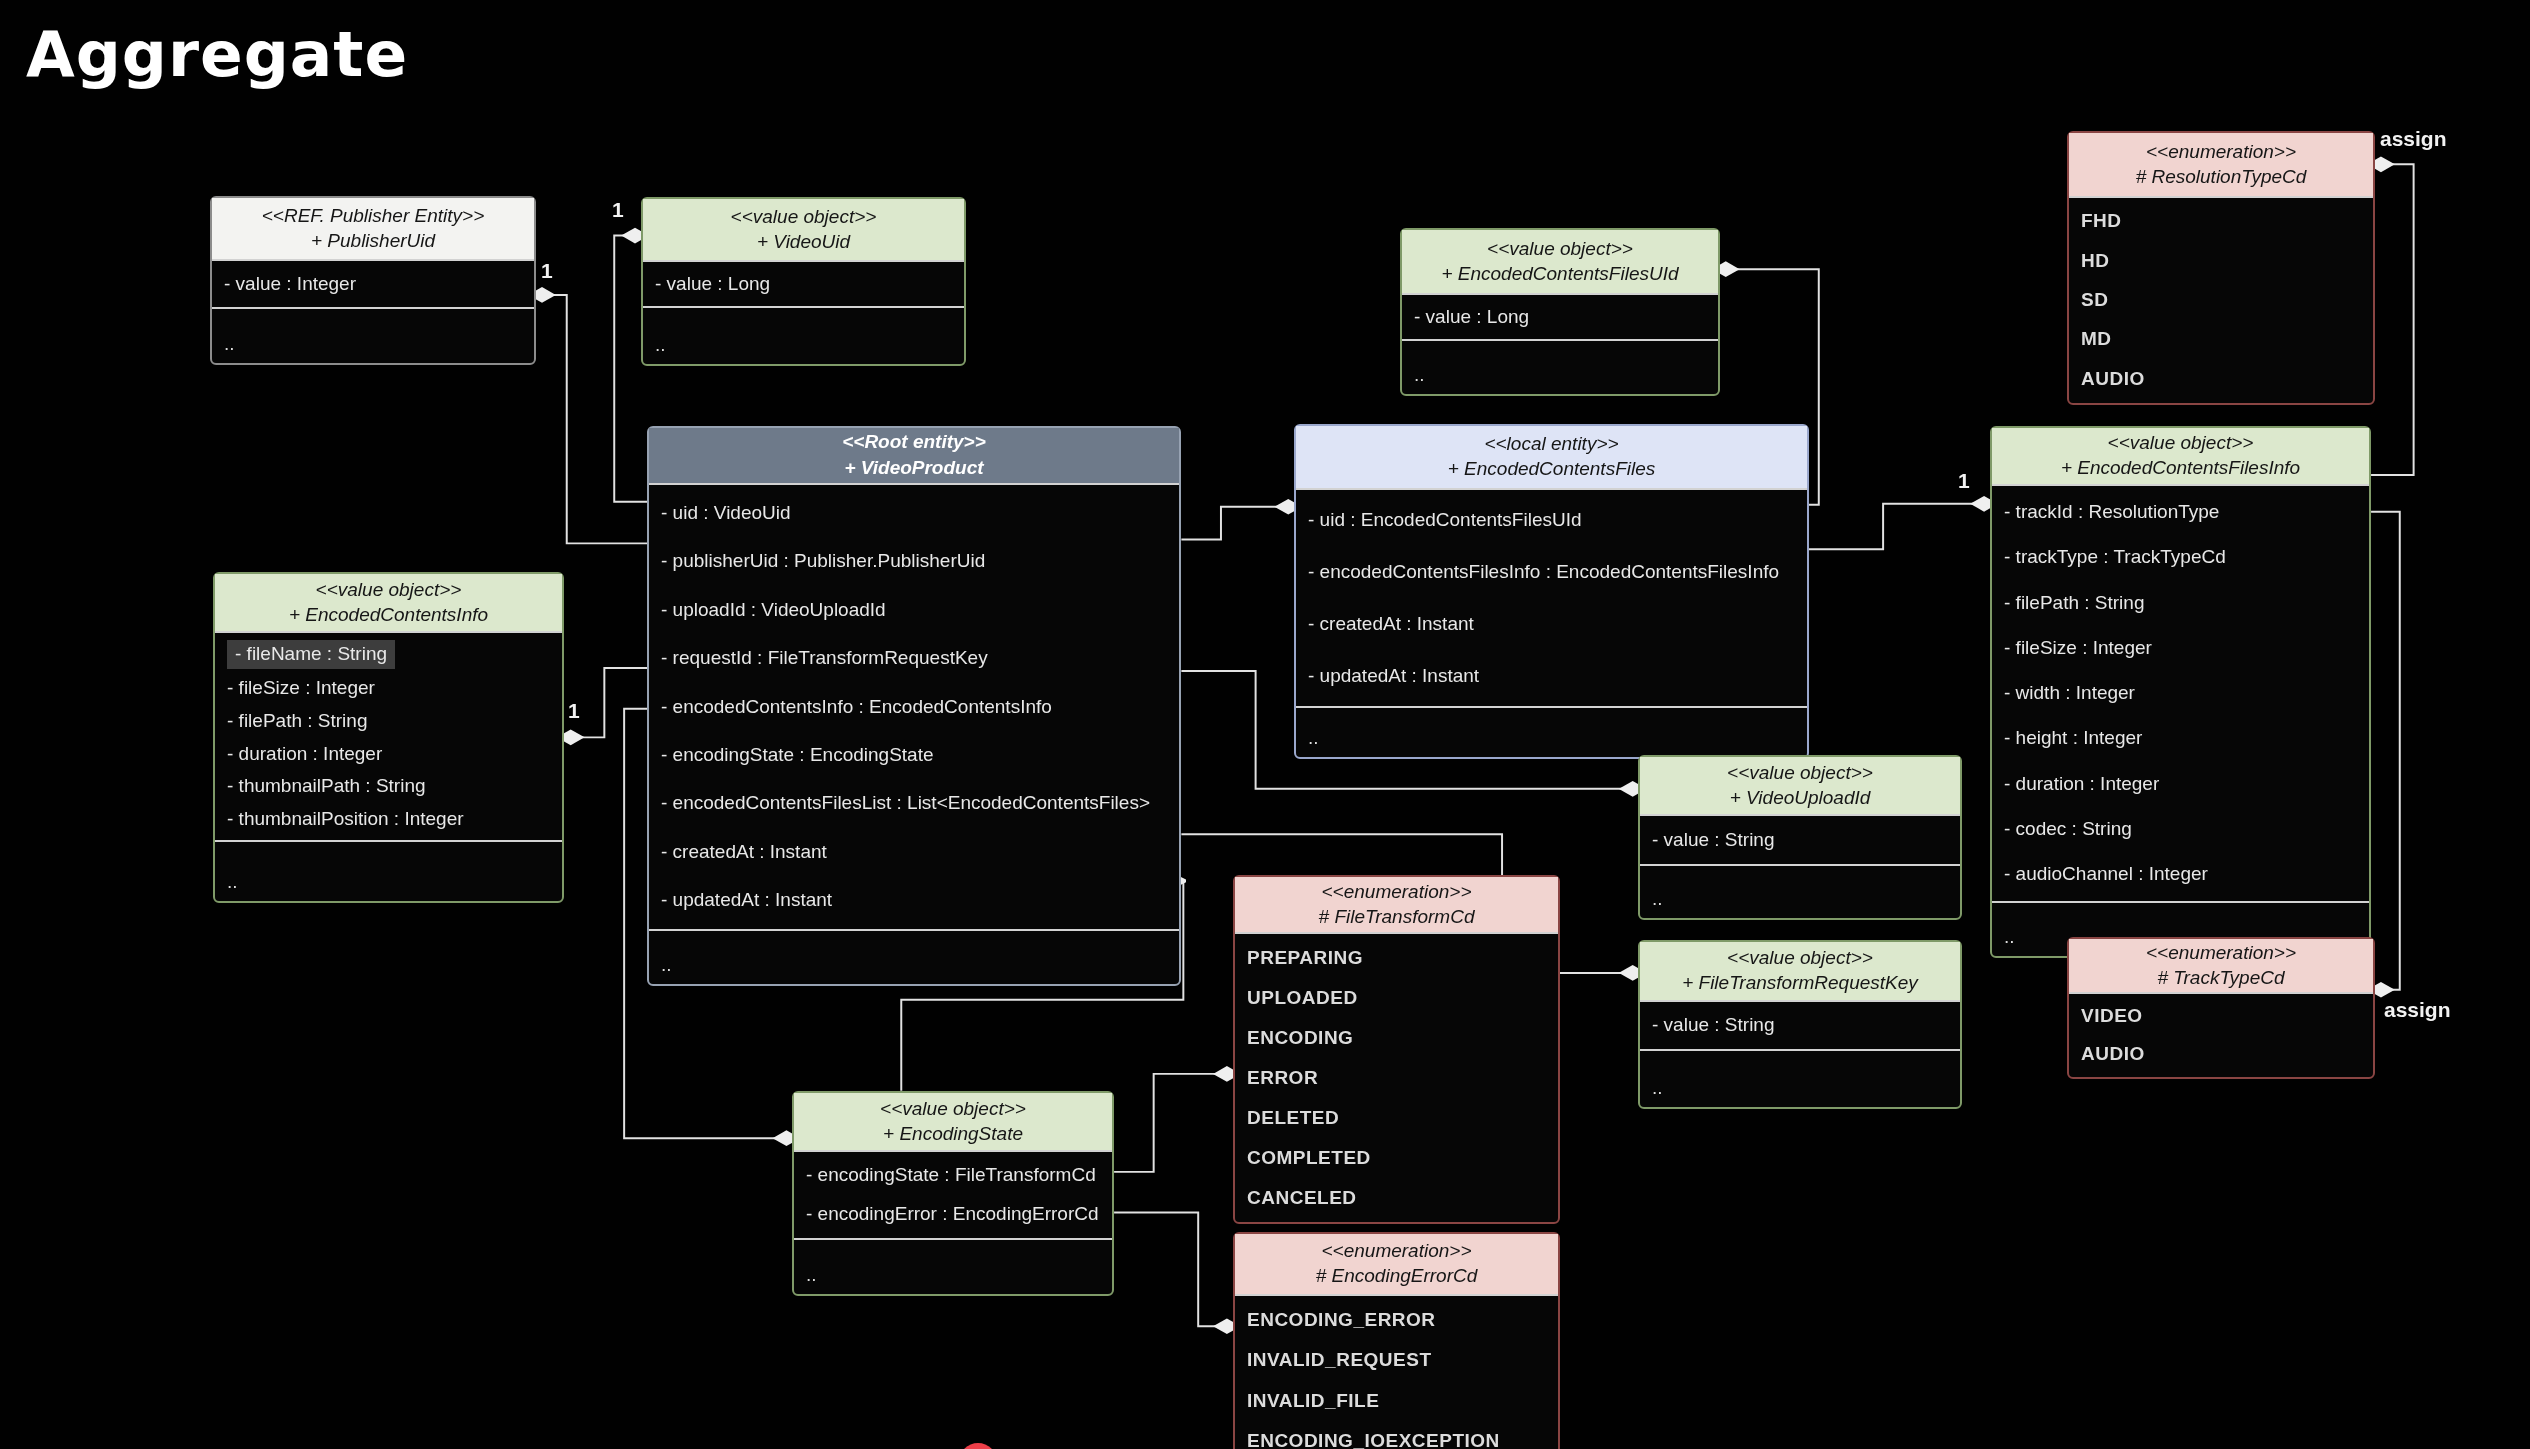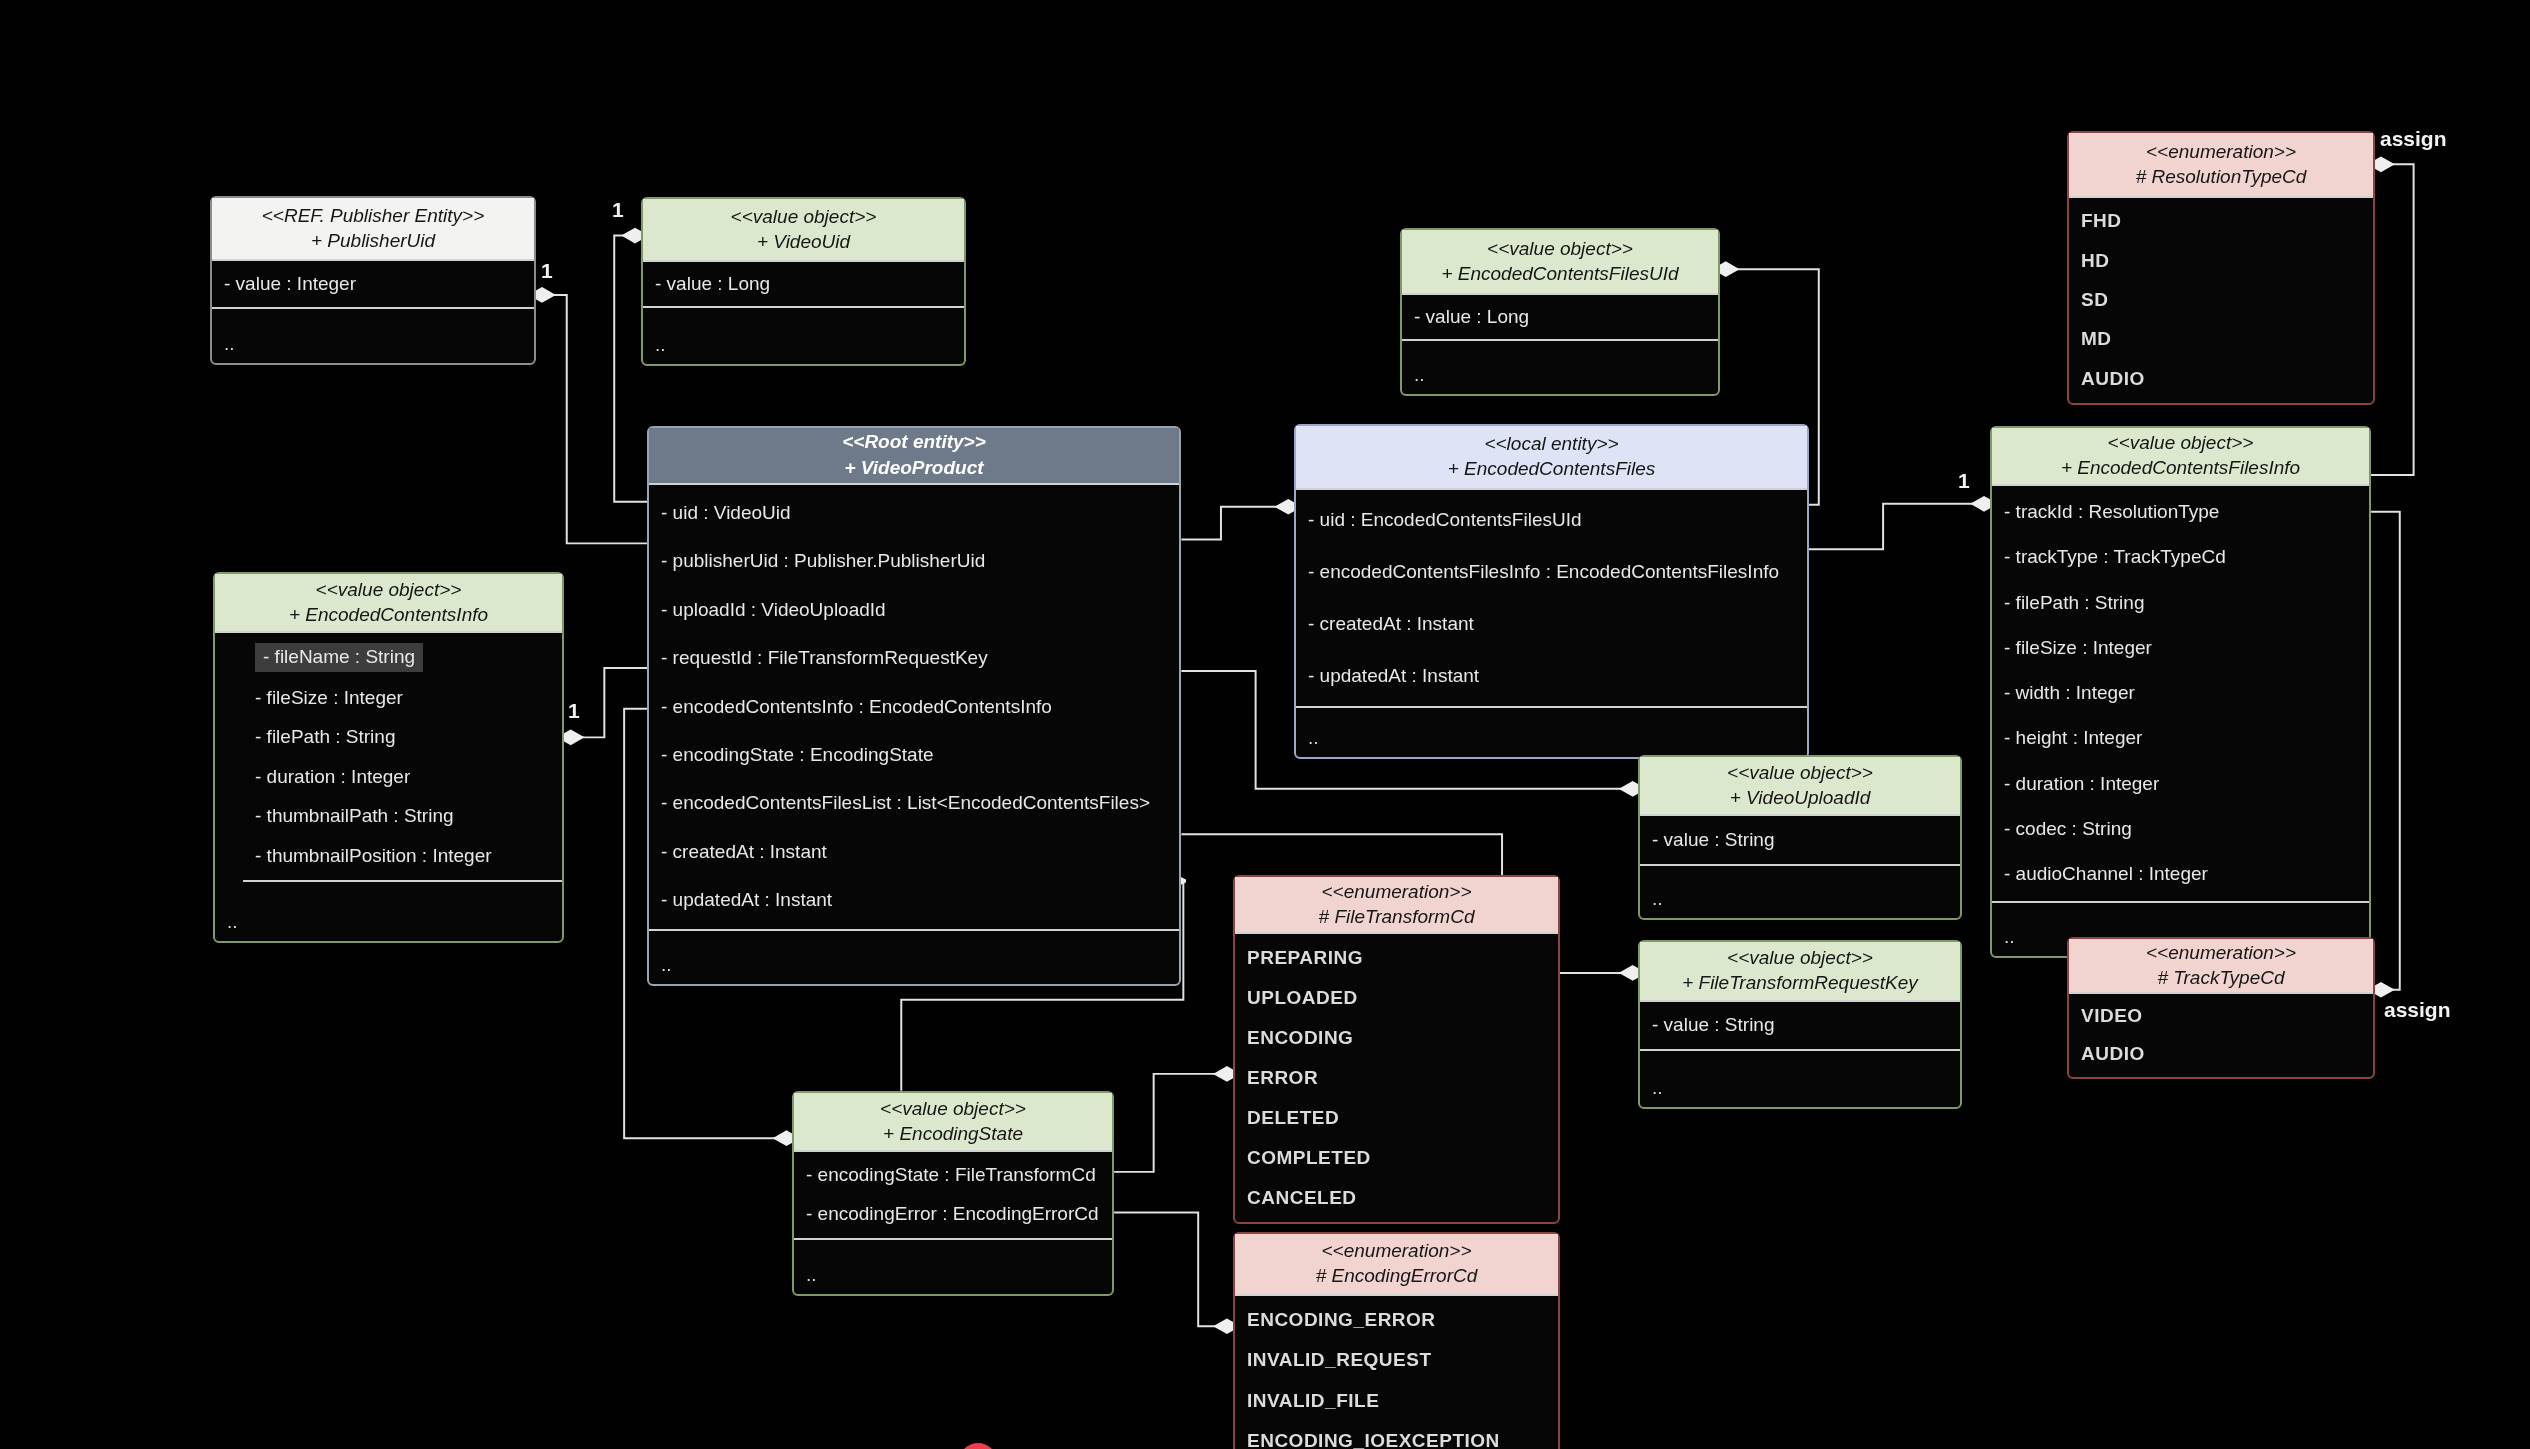--- a/index.html
+++ b/index.html
@@ -27,20 +27,21 @@
   .theme-local{border-color:#9aa7cc;}  .theme-local .uml-header{background:#dee4f6;}
   .theme-white{border-color:#8c8c8c;}  .theme-white .uml-header{background:#f3f3f1;}
   .wire-layer{position:absolute;left:0;top:0;pointer-events:none;}
   .float-label{position:absolute;color:#f2f2f2;font-weight:bold;font-size:21px;white-space:nowrap;}
   .red-dot{position:absolute;border-radius:50%;}
 </style>
 </head>
 <body>
 
 <div class="canvas">
+  <div class="page-title">Aggregate</div>
 
   <svg id="wires" class="wire-layer" width="2531" height="1449" viewBox="0 0 2556 1464">
     <defs>
       <marker id="m-diamond" viewBox="0 0 12 8" refX="6" refY="4" markerWidth="14" markerHeight="10" orient="auto">
         <path d="M0,4 L6,0.6 L12,4 L6,7.4 Z" fill="#efefef"></path>
       </marker>
       <marker id="m-arrow" viewBox="0 0 10 10" refX="5" refY="5" markerWidth="15" markerHeight="15" orient="auto">
         <path d="M9,1 L1,5 L9,9" fill="none" stroke="#efefef" stroke-width="1.6"></path>
       </marker>
     </defs>
@@ -213,21 +214,21 @@
             <span class="rowtext">- audioChannel : Integer</span>
           </div>
         </div>
         <div class="uml-footer" style="height: 53px;">..</div>
       </div>
       <div class="uml-box theme-green" style="left: 213px; top: 572px; width: 351px;">
         <div class="uml-header" style="height: 59px;">
           <div class="stereo">&lt;&lt;value object&gt;&gt;</div>
           <div class="cname">+ EncodedContentsInfo</div>
         </div>
-        <div class="uml-rows" style="height: 249px; margin-left: 28px;">
+        <div class="uml-rows" style="height: 209px;">
           <div class="uml-row hl">
             <span class="rowtext">- fileName : String</span>
           </div>
           <div class="uml-row">
             <span class="rowtext">- fileSize : Integer</span>
           </div>
           <div class="uml-row">
             <span class="rowtext">- filePath : String</span>
           </div>
           <div class="uml-row">

